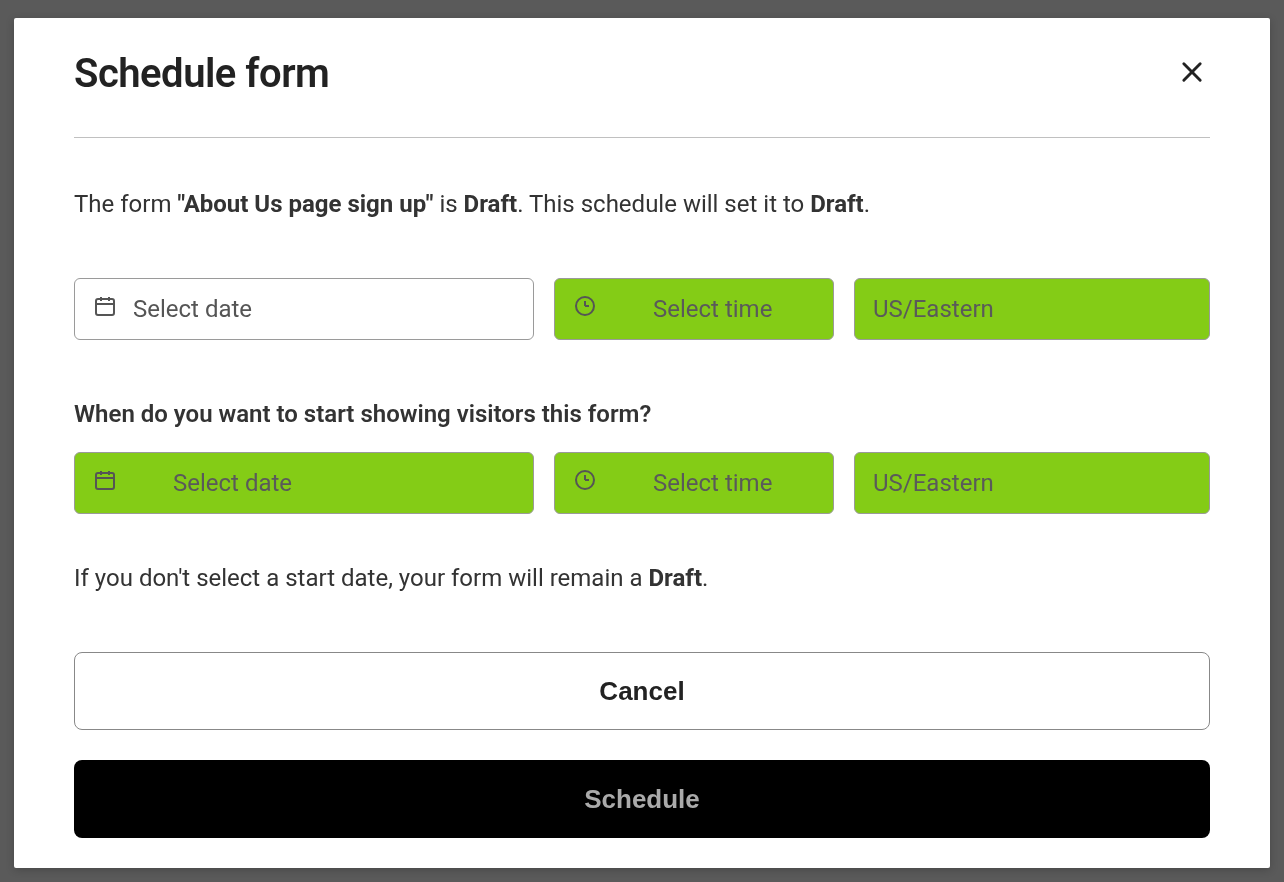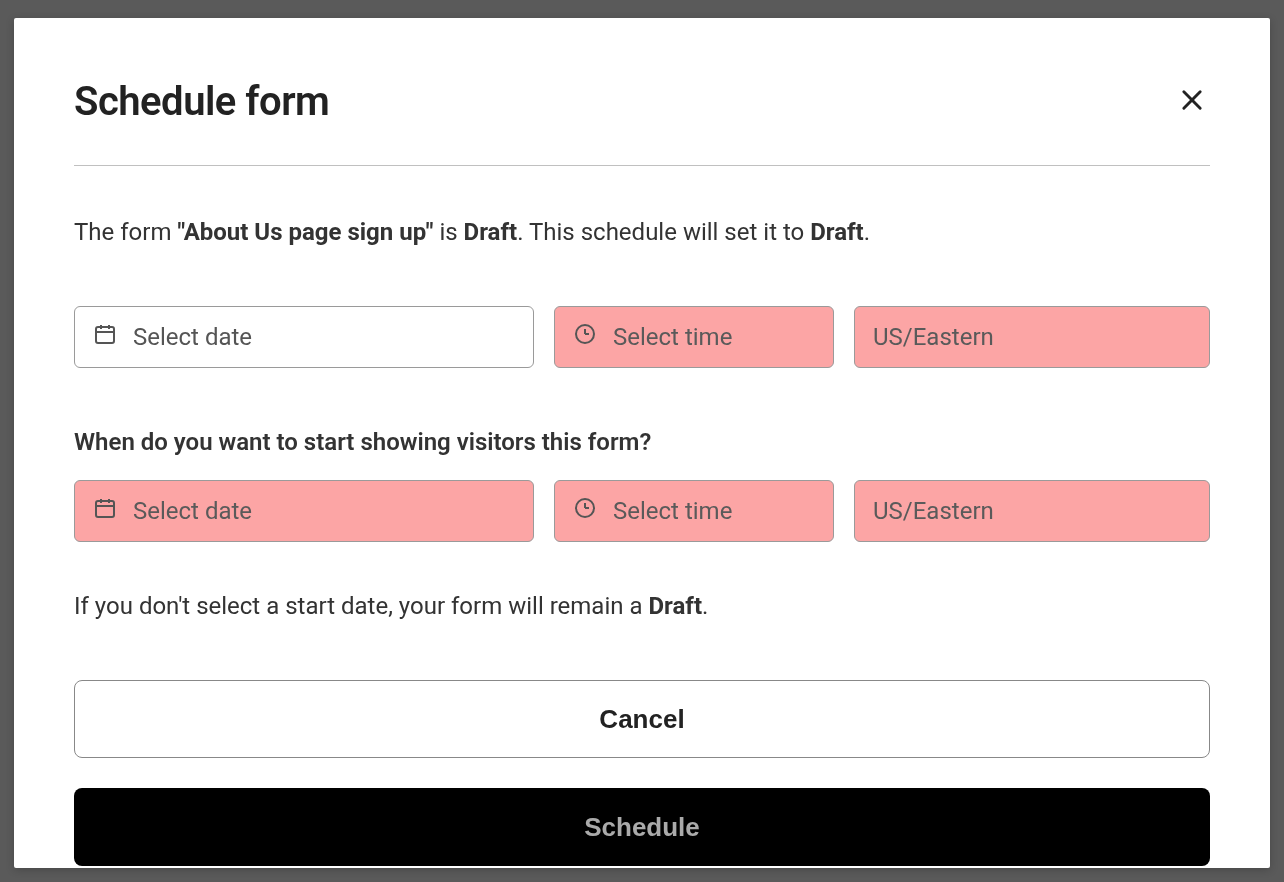--- a/index.html
+++ b/index.html
@@ -21,21 +21,21 @@
       background: #5a5a5a;
     }
     .modal {
       position: absolute;
       top: 18px;
       left: 14px;
       right: 14px;
       bottom: 14px;
       background: #fff;
       border-radius: 2px;
-      padding: 60px 60px 50px 60px;
+      padding: 32px 60px 50px 60px;
       box-shadow: 0 2px 8px rgba(0,0,0,0.2);
     }
     .modal-header {
       display: flex;
       justify-content: space-between;
       align-items: center;
       margin-bottom: 40px;
     }
     .modal-title {
       font-size: 40px;
@@ -93,22 +93,23 @@
       border-radius: 6px;
       height: 62px;
       padding: 0 18px;
       font-size: 24px;
       color: #555;
       background: #fff;
       overflow: hidden;
       white-space: nowrap;
     }
     .input-box.disabled {
-      background: #fca5a5;
+      background: #84cc16;
       color: #5a5a5a;
+      gap: 40px;
     }
     .input-box .icon {
       margin-right: 16px;
       flex-shrink: 0;
       color: #555;
     }
     .date-box {
       flex: 0 0 460px;
     }
     .time-box {

